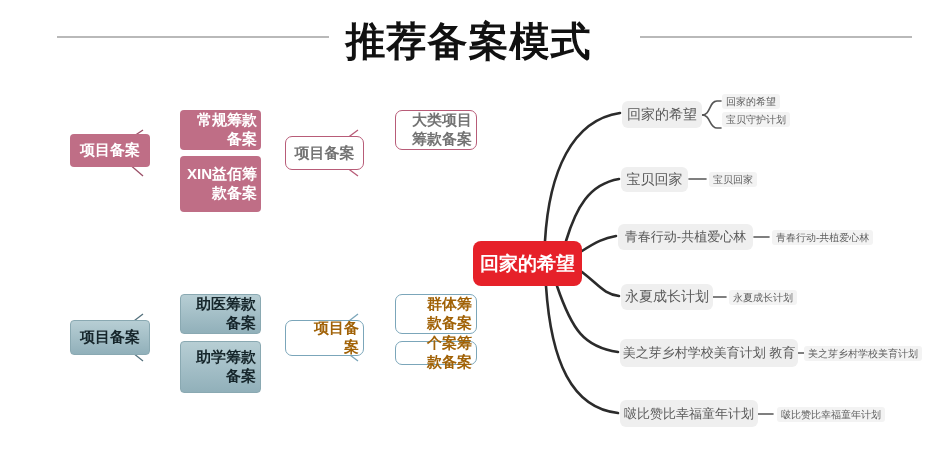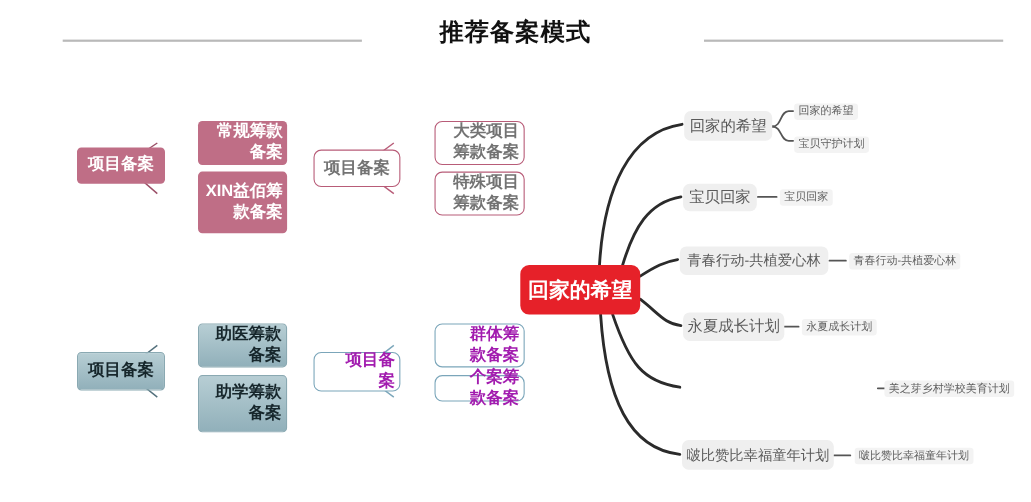--- a/index.html
+++ b/index.html
@@ -3,37 +3,37 @@
 <meta charset="utf-8">
 <style>
   html,body{margin:0;padding:0;background:#ffffff;}
   .canvas{
     position:relative;width:937px;height:456px;background:#ffffff;overflow:hidden;
     font-family:"Liberation Sans","DejaVu Sans",sans-serif;
   }
   
   .page-title{
     position:absolute;left:0;right:0;top:14px;margin:0;text-align:center;
-    font-size:22px;font-weight:bold;color:#111;letter-spacing:1px;
+    font-size:40px;font-weight:bold;color:#111;letter-spacing:1px;
   }
   .rule{position:absolute;top:36px;height:2px;background:#b9b9b9;}
   .rule.left{left:57px;width:272px;}
   .rule.right{left:640px;width:272px;}
   
   svg.connectors{position:absolute;left:0;top:0;pointer-events:none;}
   
   .node{
     position:absolute;display:flex;align-items:center;justify-content:center;
     text-align:right;box-sizing:border-box;font-weight:bold;font-size:15px;
     line-height:1.25;padding:2px 4px;margin-left:37px;
   }
   .pink-solid{background:#bf6e86;color:#ffffff;border-radius:4px;}
   .pink-outline{background:#ffffff;color:#737373;border:1.6px solid #b85c78;border-radius:7px;}
   .teal-solid{background:linear-gradient(#b7ced4,#91b0ba);color:#16262b;border:1px solid #8aa9b2;border-radius:4px;font-family:Liberation Serif, serif;}
-  .blue-outline{background:#ffffff;color:#a21caf;border:1.6px solid #7ba6ba;border-radius:7px;padding-left:18px;}
+  .blue-outline{background:#ffffff;color:#a16207;border:1.6px solid #7ba6ba;border-radius:7px;padding-left:18px;}
   
   .root-node{
     position:absolute;display:flex;align-items:center;justify-content:center;
     background:#e62129;color:#fff;font-weight:bold;font-size:19px;
     border-radius:8px;box-sizing:border-box;
   }
   .branch{
     position:absolute;display:flex;align-items:center;justify-content:center;
     background:#efefef;color:#5a5a5a;border-radius:6px;box-sizing:border-box;
     font-size:14px;white-space:nowrap;padding:2px 6px;
@@ -91,39 +91,39 @@
       <line x1="758" y1="414" x2="773" y2="414"></line>
     </g>
   </svg>
 
   <div class="node pink-solid" style="left:33px;top:134px;width:80px;height:33px">项目备案</div>
   <div class="node pink-solid" style="left:143px;top:110px;width:81px;height:40px">常规筹款备案</div>
   <div class="node pink-solid" style="left:143px;top:156px;width:81px;height:56px">XIN益佰筹款备案</div>
 
   <div class="node pink-outline" style="left:248px;top:136px;width:79px;height:34px">项目备案</div>
   <div class="node pink-outline" style="left:358px;top:110px;width:82px;height:40px">大类项目筹款备案</div>
-  <div class="node pink-outline" style="left:358px;top:156px;width:82px;height:40px">特殊项目筹款备案</div>
 
   <div class="node teal-solid" style="left:33px;top:320px;width:80px;height:35px">项目备案</div>
   <div class="node teal-solid" style="left:143px;top:294px;width:81px;height:40px">助医筹款备案</div>
   <div class="node teal-solid" style="left:143px;top:341px;width:81px;height:52px">助学筹款备案</div>
 
   <div class="node blue-outline" style="left:248px;top:320px;width:79px;height:36px">项目备案</div>
   <div class="node blue-outline" style="left:358px;top:294px;width:82px;height:40px">群体筹款备案</div>
   <div class="node blue-outline" style="left:358px;top:341px;width:82px;height:24px">个案筹款备案</div>
 
   <div class="root-node" style="left:473px;top:241px;width:109px;height:45px">回家的希望</div>
 
   <div class="branch" style="left:622px;top:101px;width:80px;height:27px">回家的希望</div>
   <div class="branch" style="left:621px;top:167px;width:67px;height:25px">宝贝回家</div>
   <div class="branch small" style="left:618px;top:224px;width:135px;height:26px">青春行动-共植爱心林</div>
   <div class="branch" style="left:621px;top:284px;width:92px;height:26px">永夏成长计划</div>
+  <div class="branch small" style="left:620px;top:339px;width:178px;height:28px">美之芽乡村学校美育计划 教育</div>
   <div class="branch small" style="left:620px;top:400px;width:138px;height:27px">啵比赞比幸福童年计划</div>
 
   <div class="sublabel" style="left:722px;top:94px">回家的希望</div>
-  <div class="sublabel" style="left:722px;top:124px">宝贝守护计划</div>
+  <div class="sublabel" style="left:722px;top:112px">宝贝守护计划</div>
   <div class="sublabel" style="left:709px;top:172px">宝贝回家</div>
   <div class="sublabel" style="left:772px;top:230px">青春行动-共植爱心林</div>
   <div class="sublabel" style="left:729px;top:290px">永夏成长计划</div>
   <div class="sublabel" style="left:804px;top:346px">美之芽乡村学校美育计划</div>
   <div class="sublabel" style="left:777px;top:407px">啵比赞比幸福童年计划</div>
 
 </div>
 
 </body></html>

